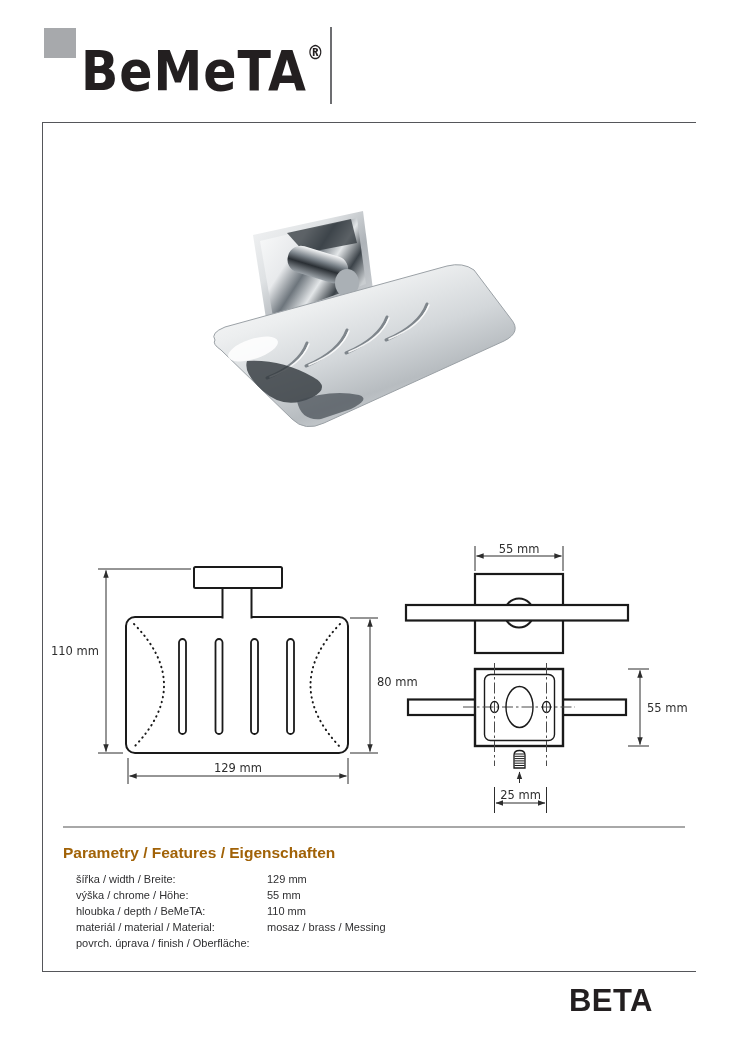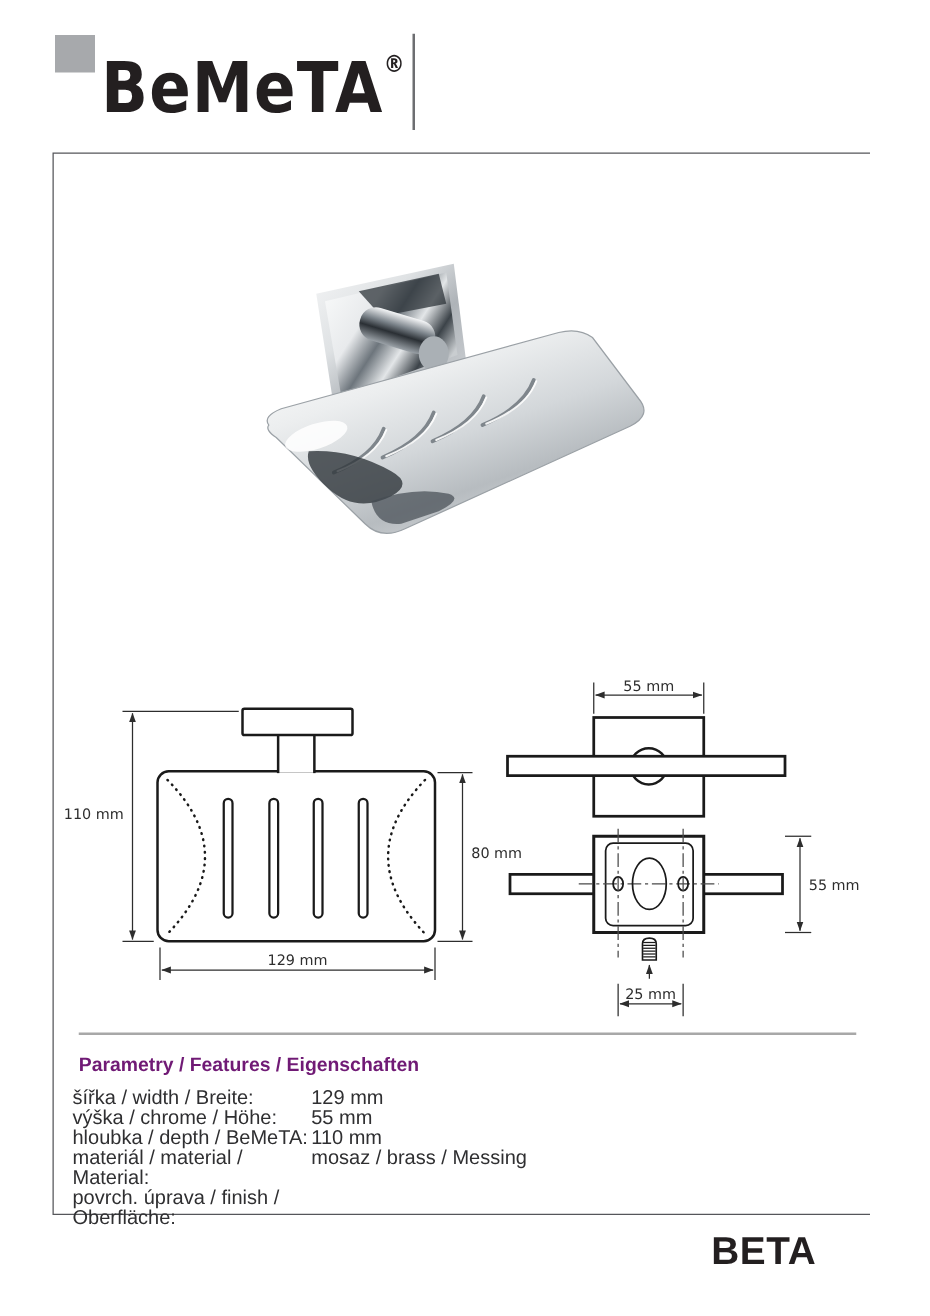--- a/index.html
+++ b/index.html
@@ -20,22 +20,22 @@
                 color:#fff; font-size:17.5px; font-weight:bold; line-height:27px; padding-left:10px;
                 letter-spacing:0.5px; }
 
   
   .main-box { position:absolute; left:42px; top:122px; width:659px; height:850px;
               border:1px solid #55565a; background:#fff; }
   .photo-svg { position:absolute; left:158px; top:68px; width:330px; height:240px; }
   .drawings-svg { position:absolute; left:0px; top:408px; width:659px; height:290px; }
 
   .params-sep { position:absolute; left:20px; top:703px; width:622px; height:2px; background:#a8a8a8; }
-  .params-title { position:absolute; left:20px; top:721px; font-size:15.5px; font-weight:bold; color:#701a75; }
-  .params-table { position:absolute; left:15px; top:748px; font-size:16px; color:#2f2f31; line-height:16px; }
+  .params-title { position:absolute; left:20px; top:721px; font-size:15.5px; font-weight:bold; color:#a16207; }
+  .params-table { position:absolute; left:33px; top:748px; font-size:11px; color:#2f2f31; line-height:16px; }
   .params-row { display:grid; grid-template-columns:191px auto; }
 
   .footer-series { position:absolute; right:43px; top:983px; font-size:31px; font-weight:bold;
                    letter-spacing:0.5px; color:#231f20;margin-left:32px; }
 
   svg text { font-family:"DejaVu Sans", "Liberation Sans", sans-serif; font-size:11.5px; fill:#2e2e2e; }
 </style>
 </head>
 <body>
 

